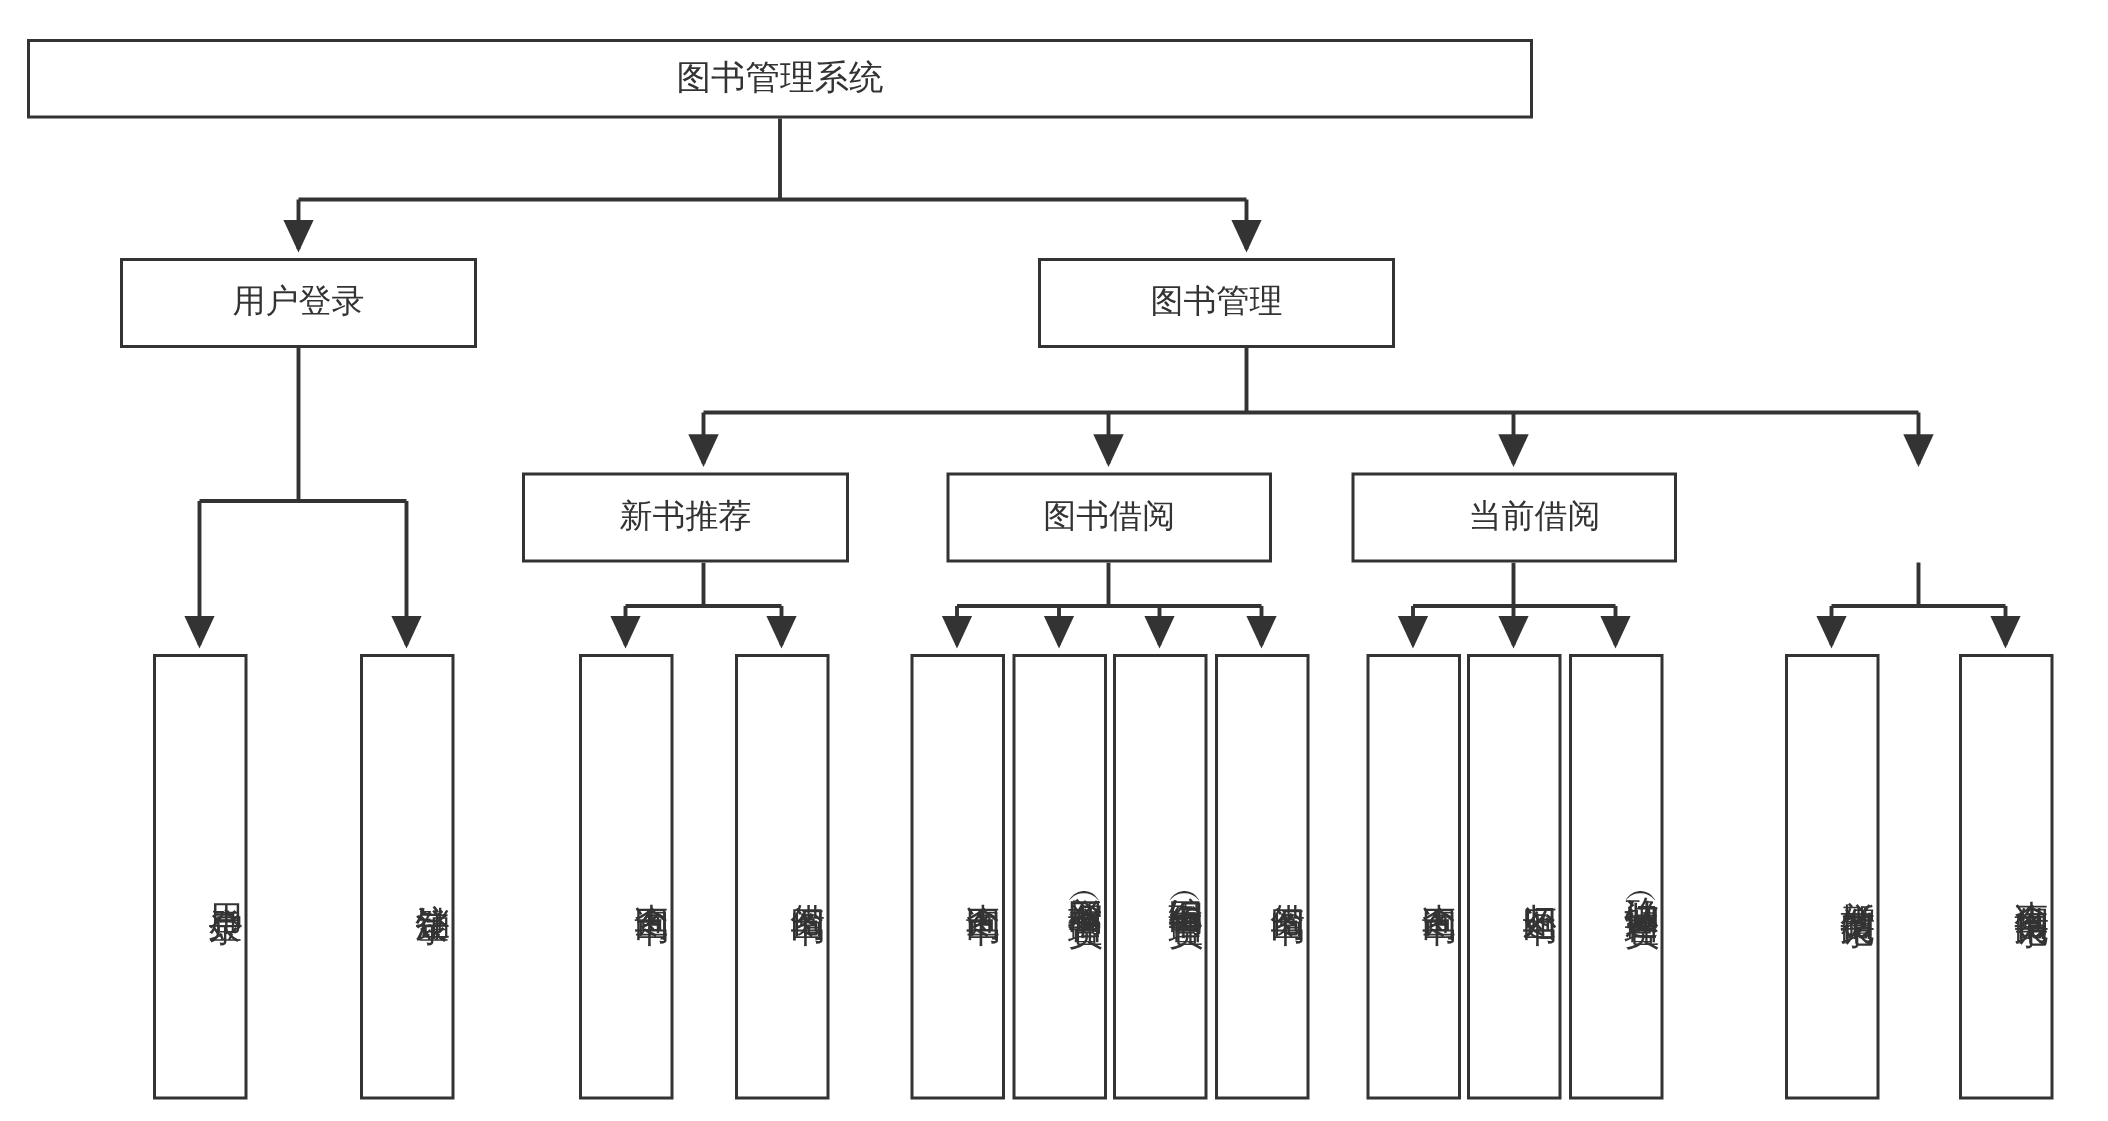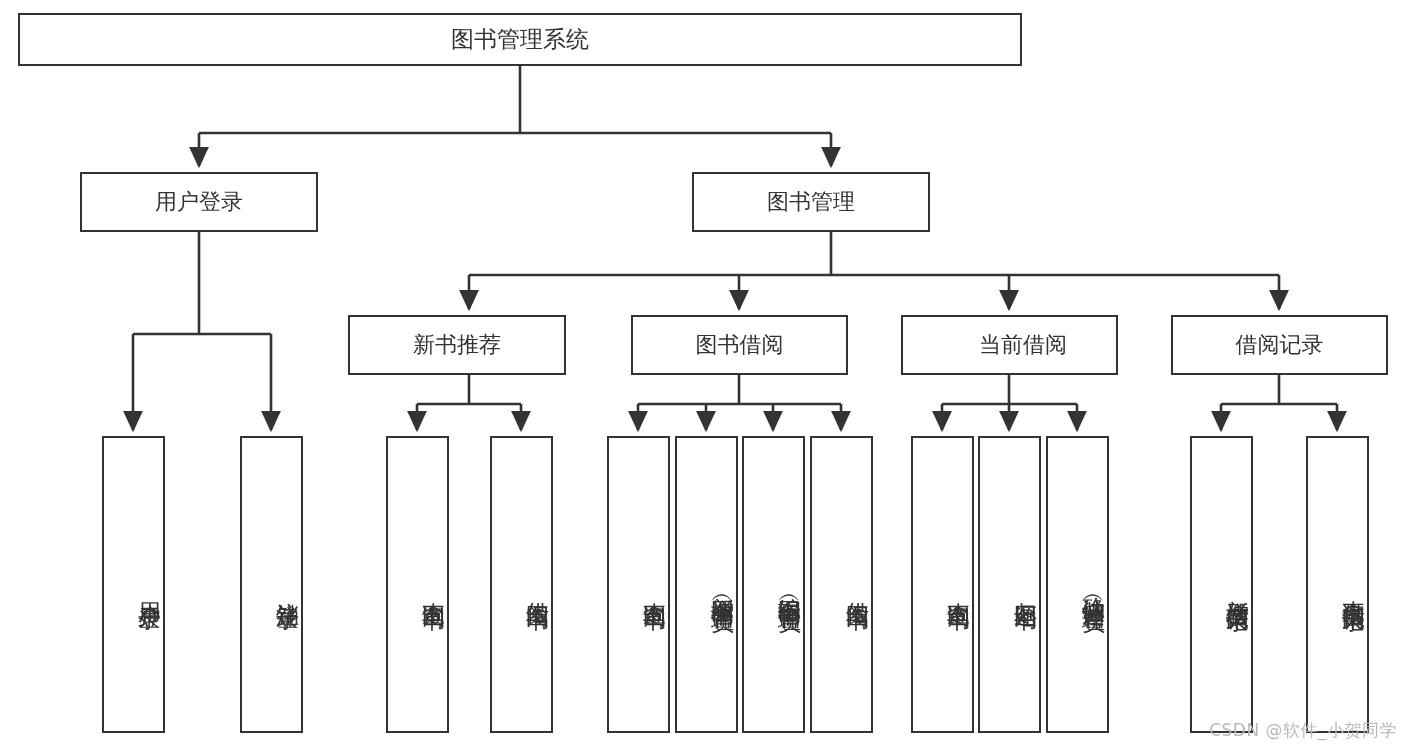--- a/index.html
+++ b/index.html
@@ -115,21 +115,21 @@
       <path d="M1009,404 L1009,430" marker-end="url(#arrow)"></path>
       <path d="M1077,404 L1077,430" marker-end="url(#arrow)"></path>
 
       <path d="M1279,375 L1279,404"></path>
       <path d="M1221,404 L1337,404"></path>
       <path d="M1221,404 L1221,430" marker-end="url(#arrow)"></path>
       <path d="M1337,404 L1337,430" marker-end="url(#arrow)"></path>
     </g>
   </svg>
 
-  <div class="node root" style="left:18px; top:13px; width:1004px; height:53px;">
+  <div class="node root" style="left:18px; top:26px; width:1004px; height:53px;">
     <span>图书管理系统</span>
   </div>
 
   <div class="node h" style="left:80px; top:172px; width:238px; height:60px;">
     <span>用户登录</span>
   </div>
 
   <div class="node h" style="left:692px; top:172px; width:238px; height:60px;">
     <span>图书管理</span>
   </div>
@@ -139,23 +139,20 @@
   </div>
 
   <div class="node h" style="left:631px; top:315px; width:217px; height:60px;">
     <span>图书借阅</span>
   </div>
 
   <div class="node h" style="left:901px; top:315px; width:217px; height:60px;padding-left:27px;">
     <span>当前借阅</span>
   </div>
 
-  <div class="node h" style="left:1171px; top:315px; width:217px; height:60px;">
-    <span>借阅记录</span>
-  </div>
 
   <div class="node v" style="left:102px; top:436px; width:63px; height:297px;">
     <span class="txt">用户登录</span>
   </div>
 
   <div class="node v" style="left:240px; top:436px; width:63px; height:297px;">
     <span class="txt">注销登录</span>
   </div>
 
   <div class="node v" style="left:386px; top:436px; width:63px; height:297px;">
@@ -195,15 +192,14 @@
   </div>
 
   <div class="node v" style="left:1190px; top:436px; width:63px; height:297px;">
     <span class="txt">新增借阅记录</span>
   </div>
 
   <div class="node v" style="left:1306px; top:436px; width:63px; height:297px;">
     <span class="txt">查询借阅记录</span>
   </div>
 
-  <div class="watermark">CSDN @软件_小贺同学</div>
 
 </div>
 
 </body></html>

